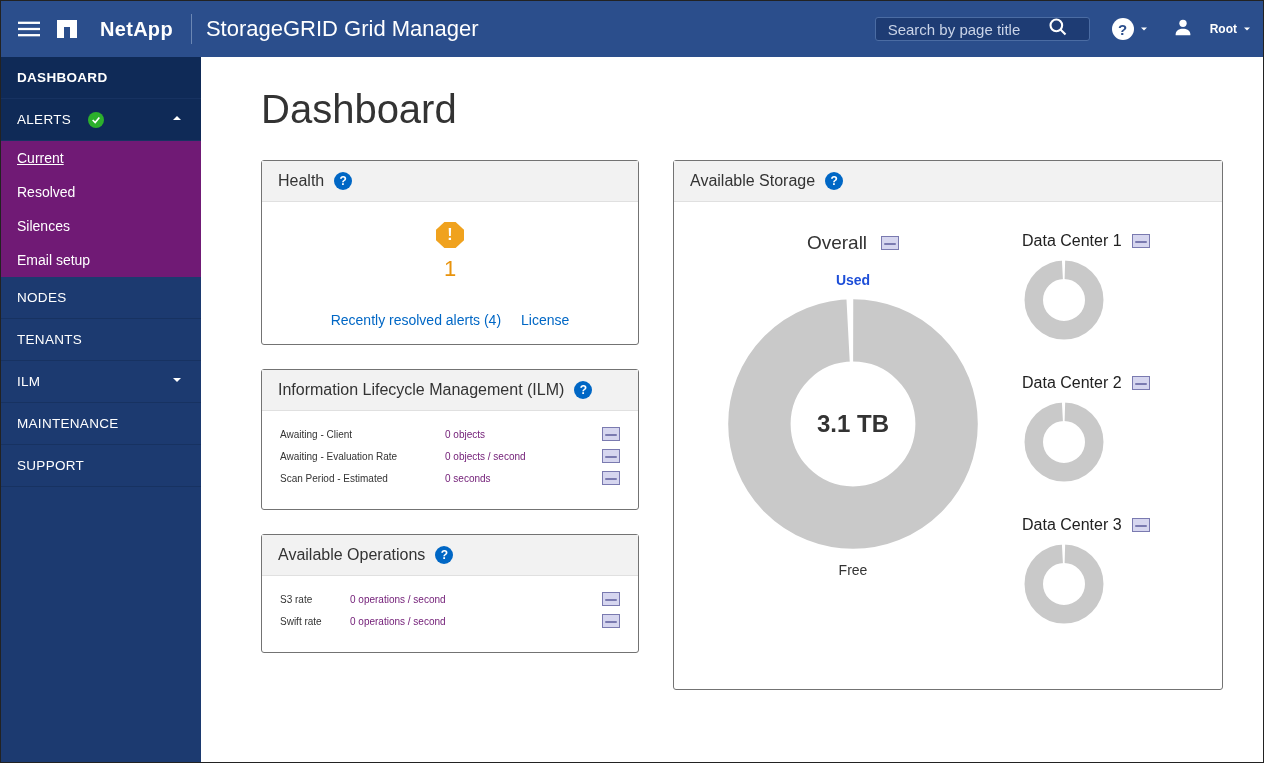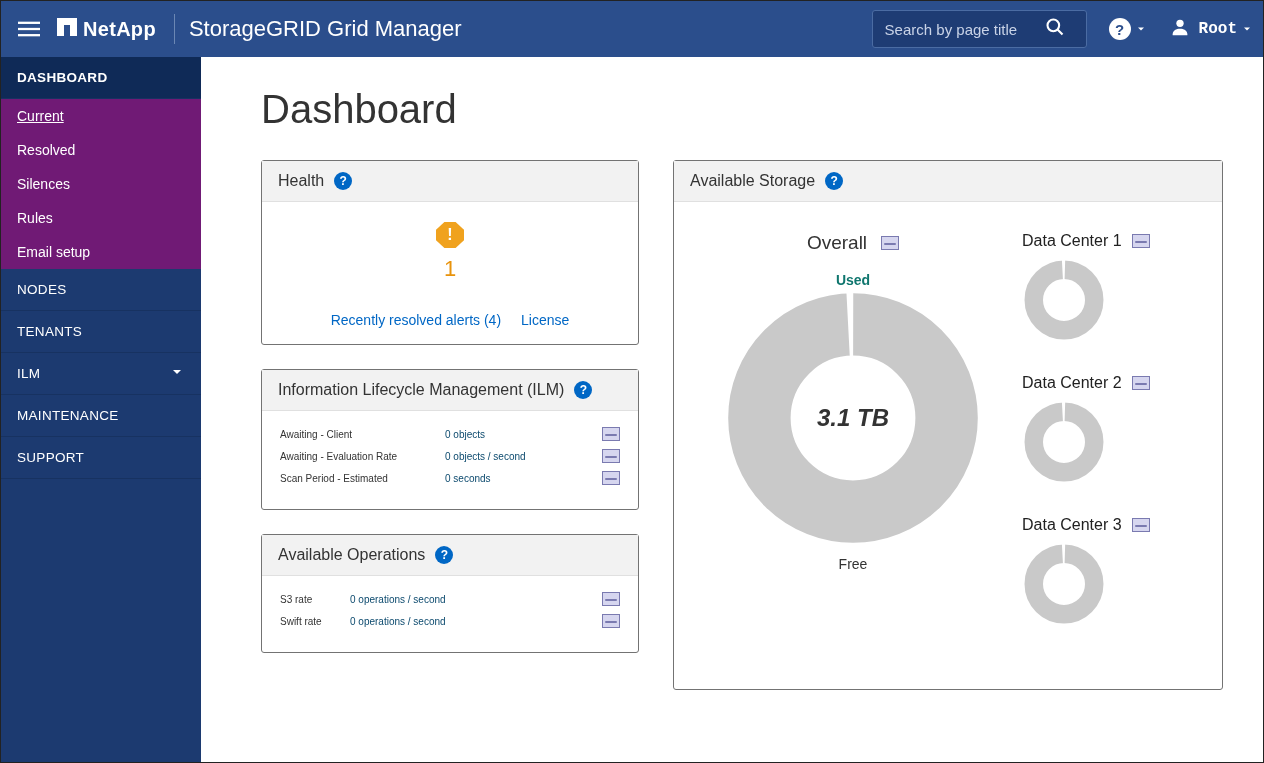--- a/index.html
+++ b/index.html
@@ -3,33 +3,33 @@
 <meta charset="utf-8">
 <style>
   * { box-sizing: border-box; margin: 0; padding: 0; }
   body { font-family: -apple-system, BlinkMacSystemFont, "Segoe UI", Arial, sans-serif; background: #fff; color: #212121; width: 1264px; height: 763px; overflow: hidden; border: 1px solid #222; }
   
   
   .header { height: 56px; background: #2b4e8c; display: flex; align-items: center; padding: 0 10px 0 8px; color: #fff; }
   .hamburger { width: 40px; height: 40px; display: flex; align-items: center; justify-content: center; cursor: pointer; }
   .hamburger svg { width: 22px; height: 22px; }
   .logo-sec { display: flex; align-items: center; margin-left: 8px; gap: 8px; }
-  .logo-mark { font-weight: 700; font-size: 20px; letter-spacing: 0.3px; display:flex; gap:6px;}
+  .logo-mark { font-weight: 700; font-size: 20px; letter-spacing: 0.3px; display:flex; align-items:center; gap:23px;}
   .divider-v { width: 1px; height: 30px; background: #6b87b4; margin: 0 14px 0 18px; }
   .app-title { font-size: 22px; font-weight: 400; }
   .spacer { flex: 1; }
-  .search-wrap { display: flex; align-items: center; background: #1e3c74; border: 1px solid #4b6ca3; border-radius: 3px; height: 38px; width: 215px; padding: 0 8px 0 12px; }
+  .search-wrap { display: flex; align-items: center; background: #1e3c74; border: 1px solid #4b6ca3; border-radius: 3px; height: 24px; width: 215px; padding: 0 8px 0 12px; }
   .search-wrap input { background: transparent; border: none; color: #fff; font-size: 15px; width: 160px; outline: none; }
   .search-wrap input::placeholder { color: #c9d3e7; }
   .search-wrap .sicon svg { width: 20px; height: 20px; }
   .hdr-btn { display: flex; align-items: center; gap: 4px; margin-left: 22px; cursor: pointer; }
   .help-circle { width: 22px; height: 22px; border-radius: 50%; background: #fff; color: #2b4e8c; display:flex; align-items:center; justify-content:center; font-weight:700; font-size:15px;}
   .caret-down { width: 12px; height: 12px; }
   .user-ico svg { width: 22px; height: 22px; }
-  .user-lbl { font-size: 16px; font-weight: 600; margin-left: 4px; font-family: Liberation Mono, monospace;}
+  .user-lbl { font-size: 12px; font-weight: 600; margin-left: 12px;}
   
   
   .layout { display: flex; height: calc(100% - 56px); }
   .sidebar { width: 200px; background: #1c3a70; color: #fff; font-size: 14.5px; flex-shrink: 0; }
   .sb-item { display: flex; align-items: center; padding: 0 16px; height: 42px; cursor: pointer; border-bottom: 1px solid #173261; position: relative; }
   .sb-item.active { background: #0f2a57; font-weight: 600; }
   .sb-item.expanded { background: #0f2a57; }
   .sb-sub { background: #701a75; }
   .sb-sub-item { padding: 9px 16px; cursor: pointer; font-size: 14px;}
   .sb-sub-item.current { text-decoration: underline; }
@@ -55,30 +55,30 @@
   .health-body { text-align: center; padding: 20px 16px 16px; }
   .warn-badge { width: 28px; height: 26px; background: #f0a21e; clip-path: polygon(30% 0%, 70% 0%, 100% 30%, 100% 70%, 70% 100%, 30% 100%, 0% 70%, 0% 30%); margin: 0 auto 8px; display:flex; align-items:center; justify-content:center; color:#fff; font-weight:700; font-size:16px;}
   .lic-status { color: #e8930c; font-size: 16px; font-weight: 500;}
   .lic-count { color: #e8930c; font-size: 22px; font-weight: 500; margin-top: 6px;}
   .health-links { display:flex; justify-content:center; gap: 20px; margin-top: 30px; font-size:14px;}
   .health-links a { color: #0067c5; text-decoration: none; cursor:pointer;}
   
   
   .kv-row { display:flex; align-items:center; margin-bottom: 8px; font-size:10px; color:#333;}
   .kv-row .k { width: 165px; }
-  .kv-row .v { flex: 1; color: #0c4a6e; }
+  .kv-row .v { flex: 1; color: #701a75; }
   .chart-thumb { width: 18px; height: 14px; background: #d6d6ef; border: 1px solid #7a7ab0; display:inline-block; position:relative;}
   .chart-thumb::after{content:'';position:absolute;left:2px;top:6px;right:2px;height:2px;background:#7a7ab0;border-radius:1px;}
   
   
   .storage-body { padding: 30px 30px 20px; display:flex; gap:20px;}
   .overall { flex: 1; text-align:center; }
   .ov-title-row { display:flex; align-items:center; justify-content:center; gap:14px; font-size:19px; color:#333; margin-bottom: 18px;}
-  .ov-used { color:#0f766e; font-size:14px; font-weight:600; }
-  .donut-lg-wrap { position:relative; width:260px; height:260px; margin: 0 auto; font-style: italic;}
+  .ov-used { color:#1d4ed8; font-size:14px; font-weight:600; margin-bottom: 6px;}
+  .donut-lg-wrap { position:relative; width:260px; height:260px; margin: 0 auto;}
   .donut-center { position:absolute; inset:0; display:flex; align-items:center; justify-content:center; font-size:24px; font-weight:600; color:#333;}
   .ov-free { font-size:14px; color:#333; margin-top: 8px;}
   .dcs { width: 170px; display:flex; flex-direction:column; gap: 28px; }
   .dc-title-row{display:flex;align-items:center;gap:10px;justify-content:flex-start;margin-bottom:8px;}
   .donut-sm { width:84px; height:84px; margin: 0 auto;}
   
 </style>
 </head>
 <body>
 
@@ -131,25 +131,36 @@
       </svg>
   </div>
 </div>
 
 <div class="layout">
 
   <div class="sidebar">
     <div class="sb-item active">
         <span class="sb-label">DASHBOARD</span>
       </div>
+    <div class="sb-item expanded">
+      <span class="sb-label">ALERTS</span>
+      <span class="status-ok">
+          <svg viewBox="0 0 12 12" fill="none" stroke="#fff" stroke-width="2">
+            <polyline points="2,6 5,9 10,3"></polyline>
+          </svg>
+        </span>
+      <span style="flex:1"></span>
+      <span class="sb-chev"><svg viewBox="0 0 24 24" fill="#fff">
+            <path d="M6 15l6-6 6 6z"></path>
+          </svg></span>
+    </div>
     <div class="sb-sub">
       <div class="sb-sub-item current">Current</div>
       <div class="sb-sub-item">Resolved</div>
       <div class="sb-sub-item">Silences</div>
-      <div class="sb-sub-item">Rules</div>
       <div class="sb-sub-item">Email setup</div>
     </div>
     <div class="sb-item">
         <span class="sb-label">NODES</span>
       </div>
     <div class="sb-item">
         <span class="sb-label">TENANTS</span>
       </div>
     <div class="sb-item">
         <span class="sb-label">ILM</span>

